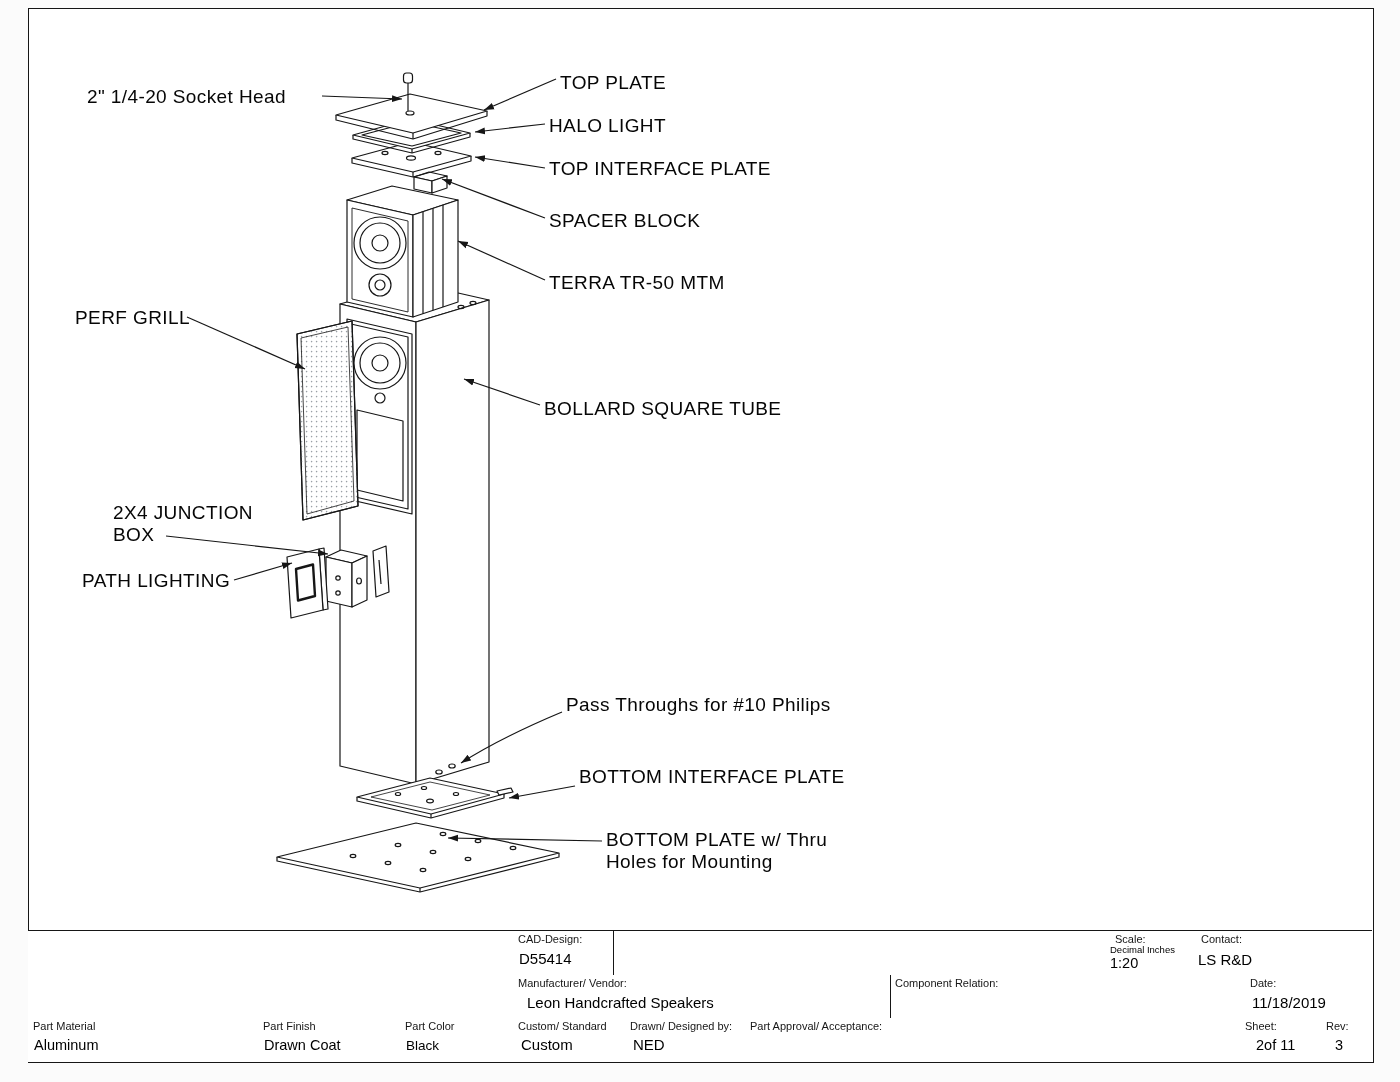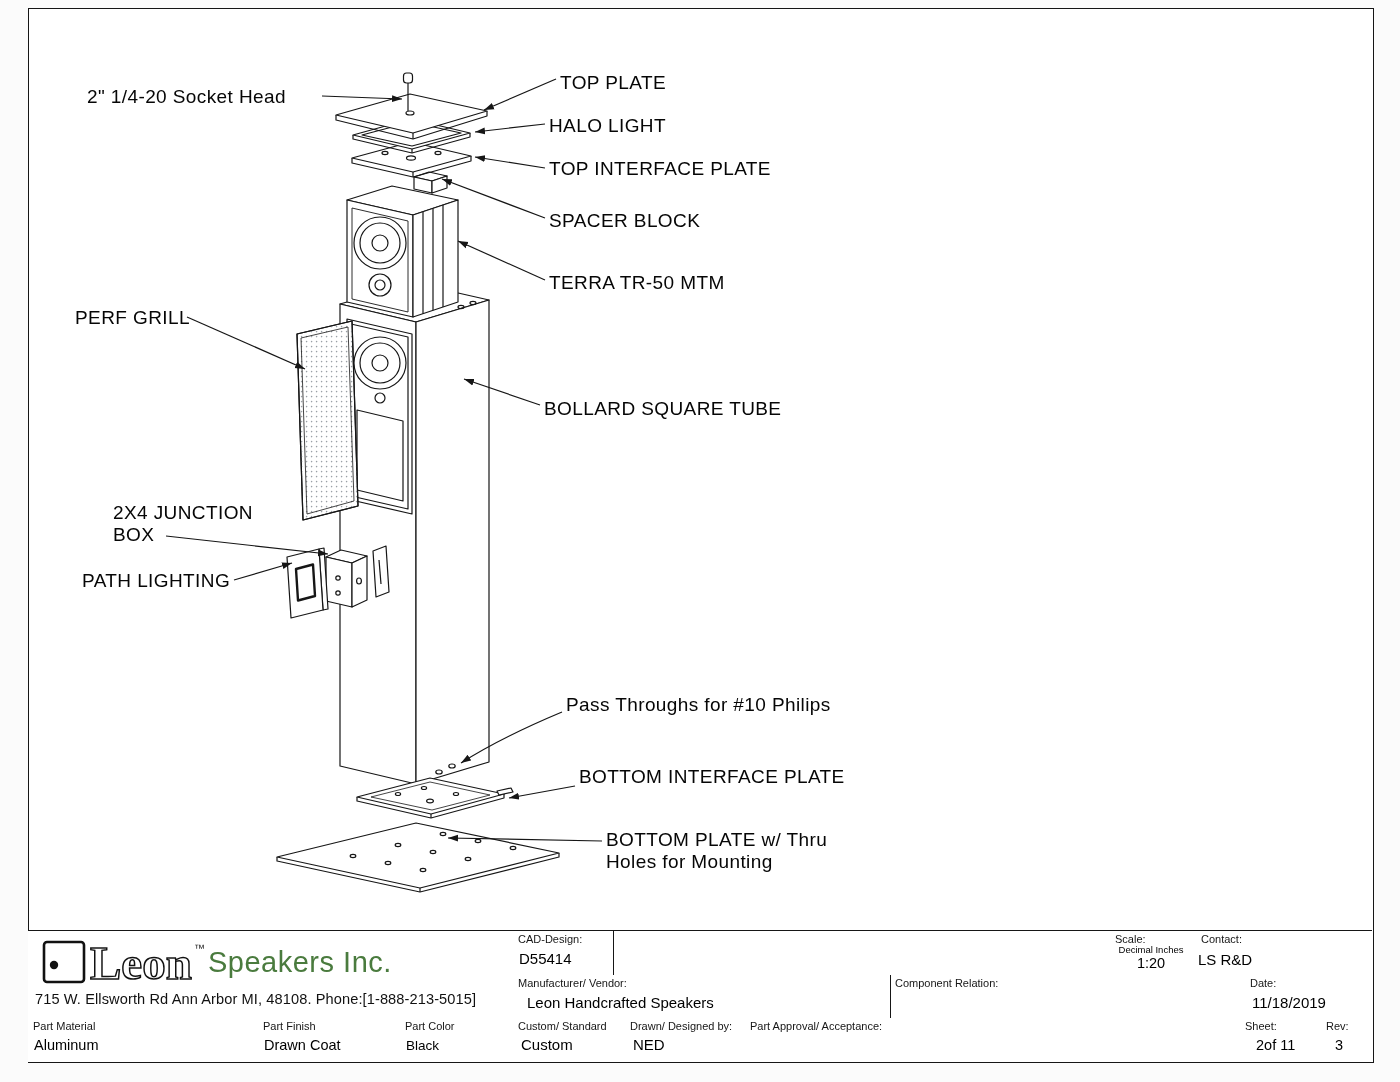--- a/index.html
+++ b/index.html
@@ -11,21 +11,21 @@
   .callout{font-family:"Liberation Sans",sans-serif;font-size:19px;letter-spacing:.4px;fill:#060606;stroke:none;}
   
   .tb{position:absolute;left:28px;top:930px;width:1344px;height:131px;
       border-top:1.6px solid #161616;background:#fff;}
   .cell{position:absolute;border-right:1.6px solid #161616;border-bottom:1.6px solid #161616;background:#fff;}
   .nr{border-right:none;} .nb{border-bottom:none;}
   .lbl{position:absolute;left:5px;top:2px;font-size:11px;white-space:nowrap;color:#161616;}
   .val{position:absolute;font-size:15px;white-space:nowrap;color:#000;}
   .company-name{position:absolute;left:180px;top:15px;font-size:29px;color:#4a7b3e;letter-spacing:.5px;}
   .addr{position:absolute;left:7px;top:60px;font-size:14.6px;letter-spacing:.1px;}
-  .ctr{width:100%;text-align:center;left:0;}
+  .ctr{width:100%;left:0;}
 </style>
 </head>
 <body>
 
 <div class="frame"></div>
 
 <svg class="drawing" width="1400" height="1082" viewBox="0 0 1400 1082">
   <defs>
     <marker id="arr" markerWidth="11" markerHeight="9" refX="10" refY="4" orient="auto" markerUnits="userSpaceOnUse">
       <path d="M0,0.6 L10,4 L0,7.4 Z" fill="#161616"></path>
@@ -211,30 +211,20 @@
     <g>
       <line x1="602" y1="841" x2="448" y2="838" marker-end="url(#arr)"></line>
       <text class="callout" x="606" y="846">BOTTOM PLATE w/ Thru</text>
       <text class="callout" x="606" y="868">Holes for Mounting</text>
     </g>
   </g>
 </svg>
 
 <div class="tb">
 
-  <div class="cell" style="left:0;top:0;width:485px;height:87px">
-    <svg width="180" height="52" style="position:absolute;left:12px;top:5px">
-      <rect x="4" y="6" width="40" height="40" rx="3" fill="none" stroke="#111" stroke-width="2.6"></rect>
-      <circle cx="14" cy="29" r="4.2" fill="#111" stroke="none"></circle>
-      <text x="50" y="43" font-size="47" font-family="Liberation Serif, serif" font-weight="bold" fill="#ffffff" stroke="#111" stroke-width="1.5">Leon</text>
-      <text x="154" y="16" font-size="11" fill="#111" stroke="none">™</text>
-    </svg>
-    <span class="company-name">Speakers Inc.</span>
-    <span class="addr">715 W. Ellsworth Rd Ann Arbor MI,  48108. Phone:[1-888-213-5015]</span>
-  </div>
 
   <div class="cell" style="left:485px;top:0;width:100px;height:44px">
     <span class="lbl">CAD-Design:</span>
     <span class="val" style="left:6px;top:19px">D55414</span>
   </div>
 
 
   <div class="cell" style="left:1082px;top:0;width:82px;height:44px">
     <span class="lbl">Scale:</span>
     <span class="val ctr" style="top:13px;font-size:9.5px">Decimal Inches</span>

